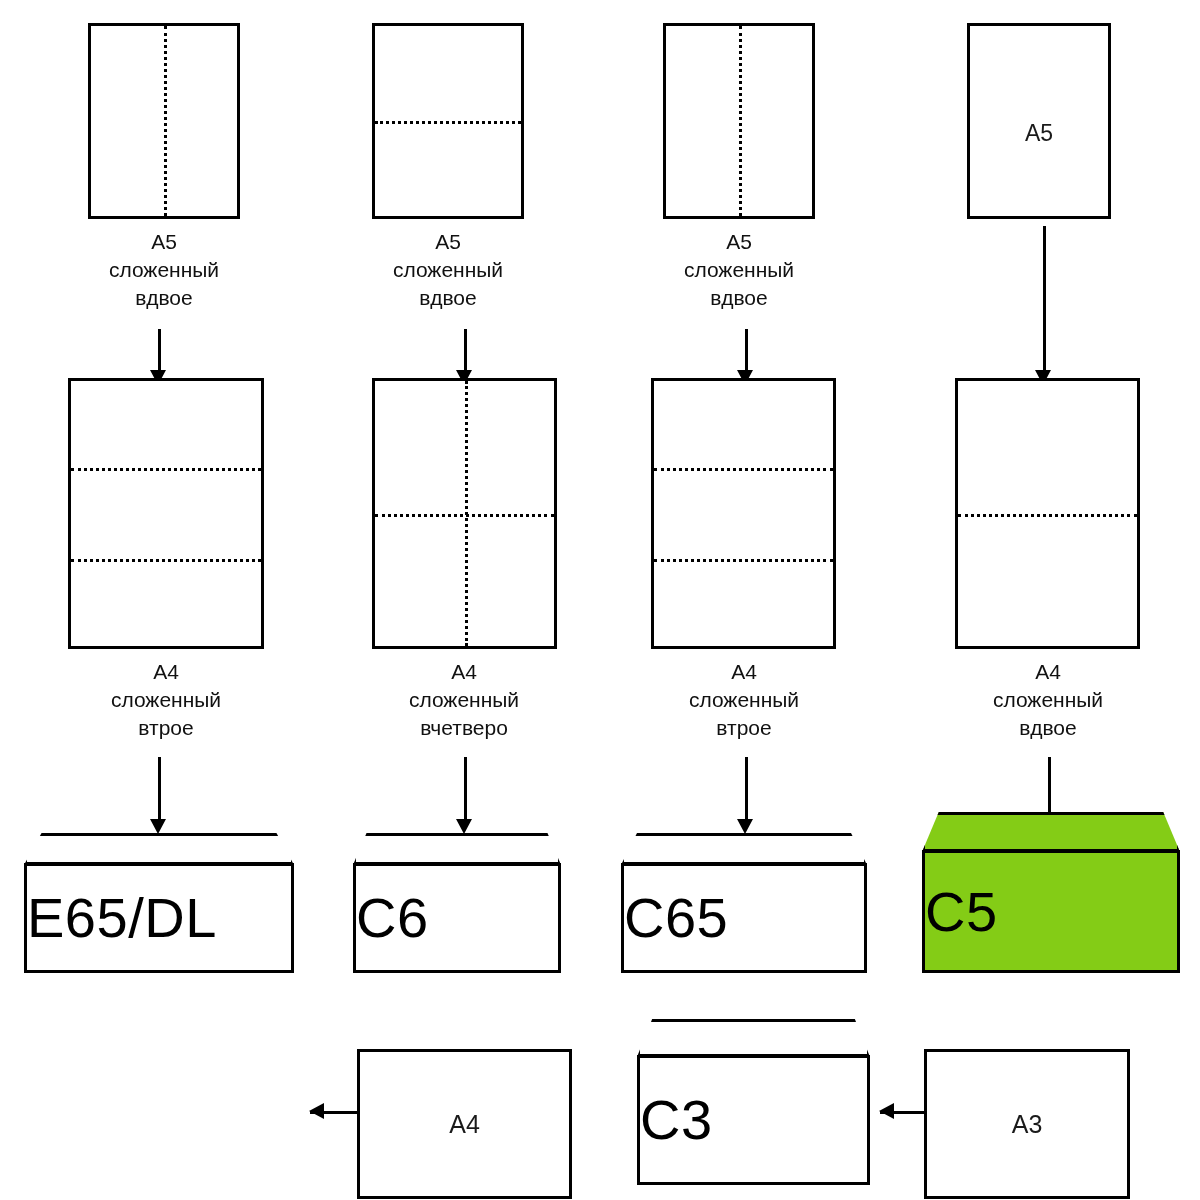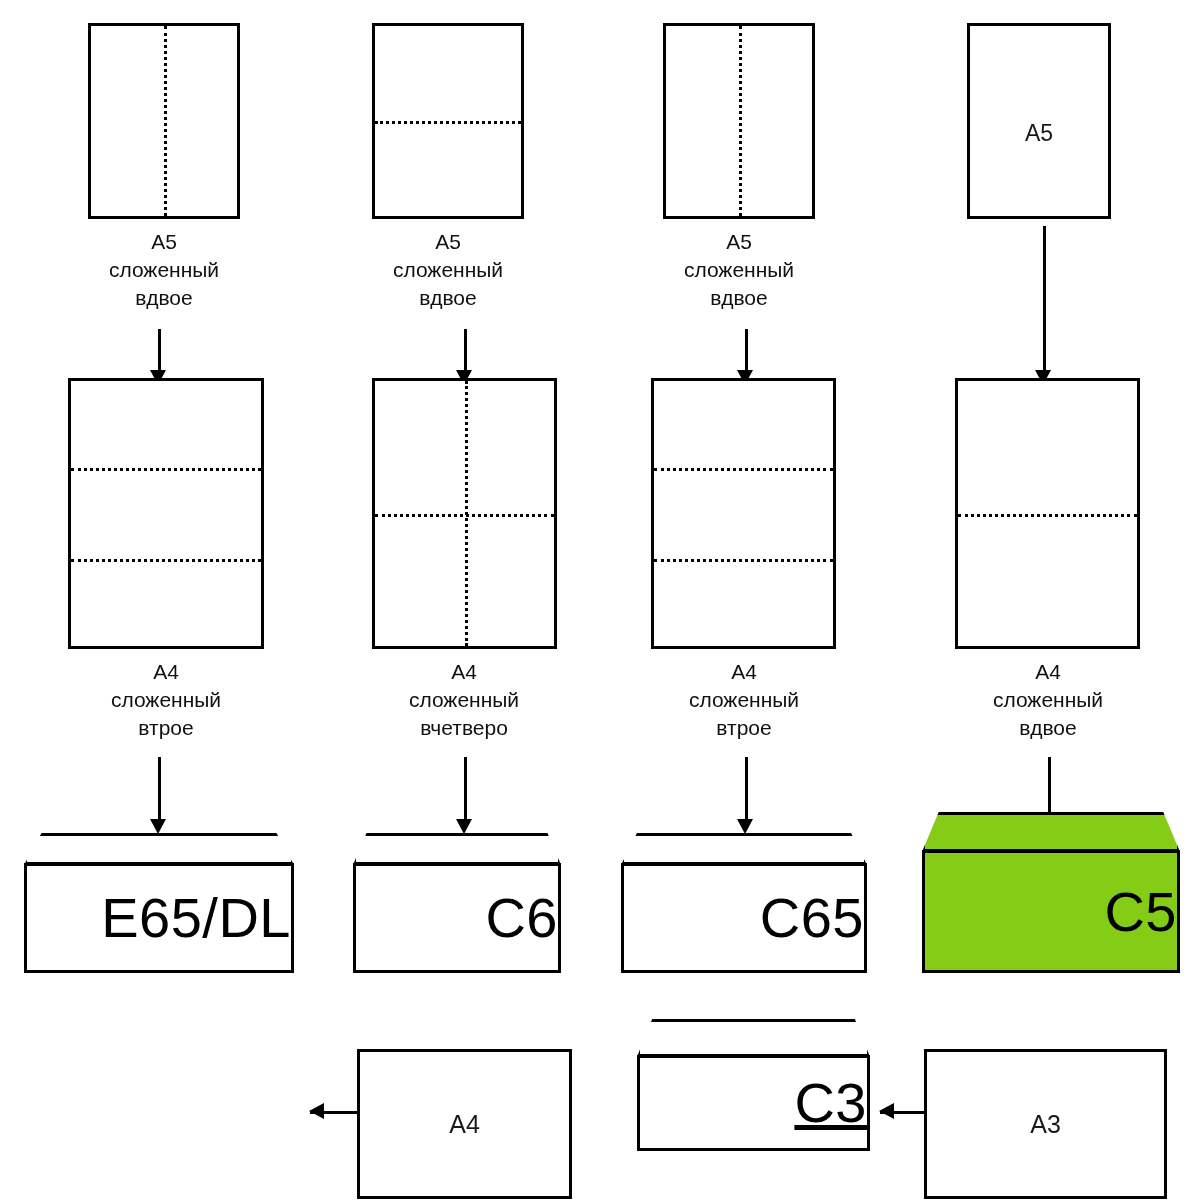--- a/index.html
+++ b/index.html
@@ -122,21 +122,21 @@
   }
   .env-body {
     position: absolute;
     left: 0;
     width: 100%;
     box-sizing: border-box;
     background: #ffffff;
     border: 3px solid #000000;
     display: flex;
     align-items: center;
-    justify-content: flex-end;
+    justify-content: flex-start;
   }
   .env-title {
     font-size: 56px;
     line-height: 1;
     color: #000000;
     letter-spacing: 0.5px;
   }
   .envelope.highlight .env-flap,
   .envelope.highlight .env-body {
     background: #84cc16;
@@ -279,25 +279,25 @@
   <div class="arrow-left" style="left:310px; top:1111px; width:48px;">
     <div class="shaft" style="width:48px;"></div>
     <div class="head" style="left:-1px;"></div>
   </div>
   <div class="plain-rect" style="left:357px; top:1049px; width:215px; height:150px;">
     <span>A4</span>
   </div>
 
   <div class="envelope" style="left:637px; top:1019px; width:233px; height:166px;">
     <div class="env-flap" style="height:38px;"></div>
-    <div class="env-body" style="top:36px; height:96px;text-decoration:underline;">
+    <div class="env-body" style="top:36px; height:130px;">
       <span class="env-title">C3</span>
     </div>
   </div>
   <div class="arrow-left" style="left:880px; top:1111px; width:45px;">
     <div class="shaft" style="width:45px;"></div>
     <div class="head" style="left:-1px;"></div>
   </div>
-  <div class="plain-rect" style="left:924px; top:1049px; width:243px; height:150px;">
+  <div class="plain-rect" style="left:924px; top:1049px; width:206px; height:150px;">
     <span>A3</span>
   </div>
 
 </div>
 
 </body></html>

